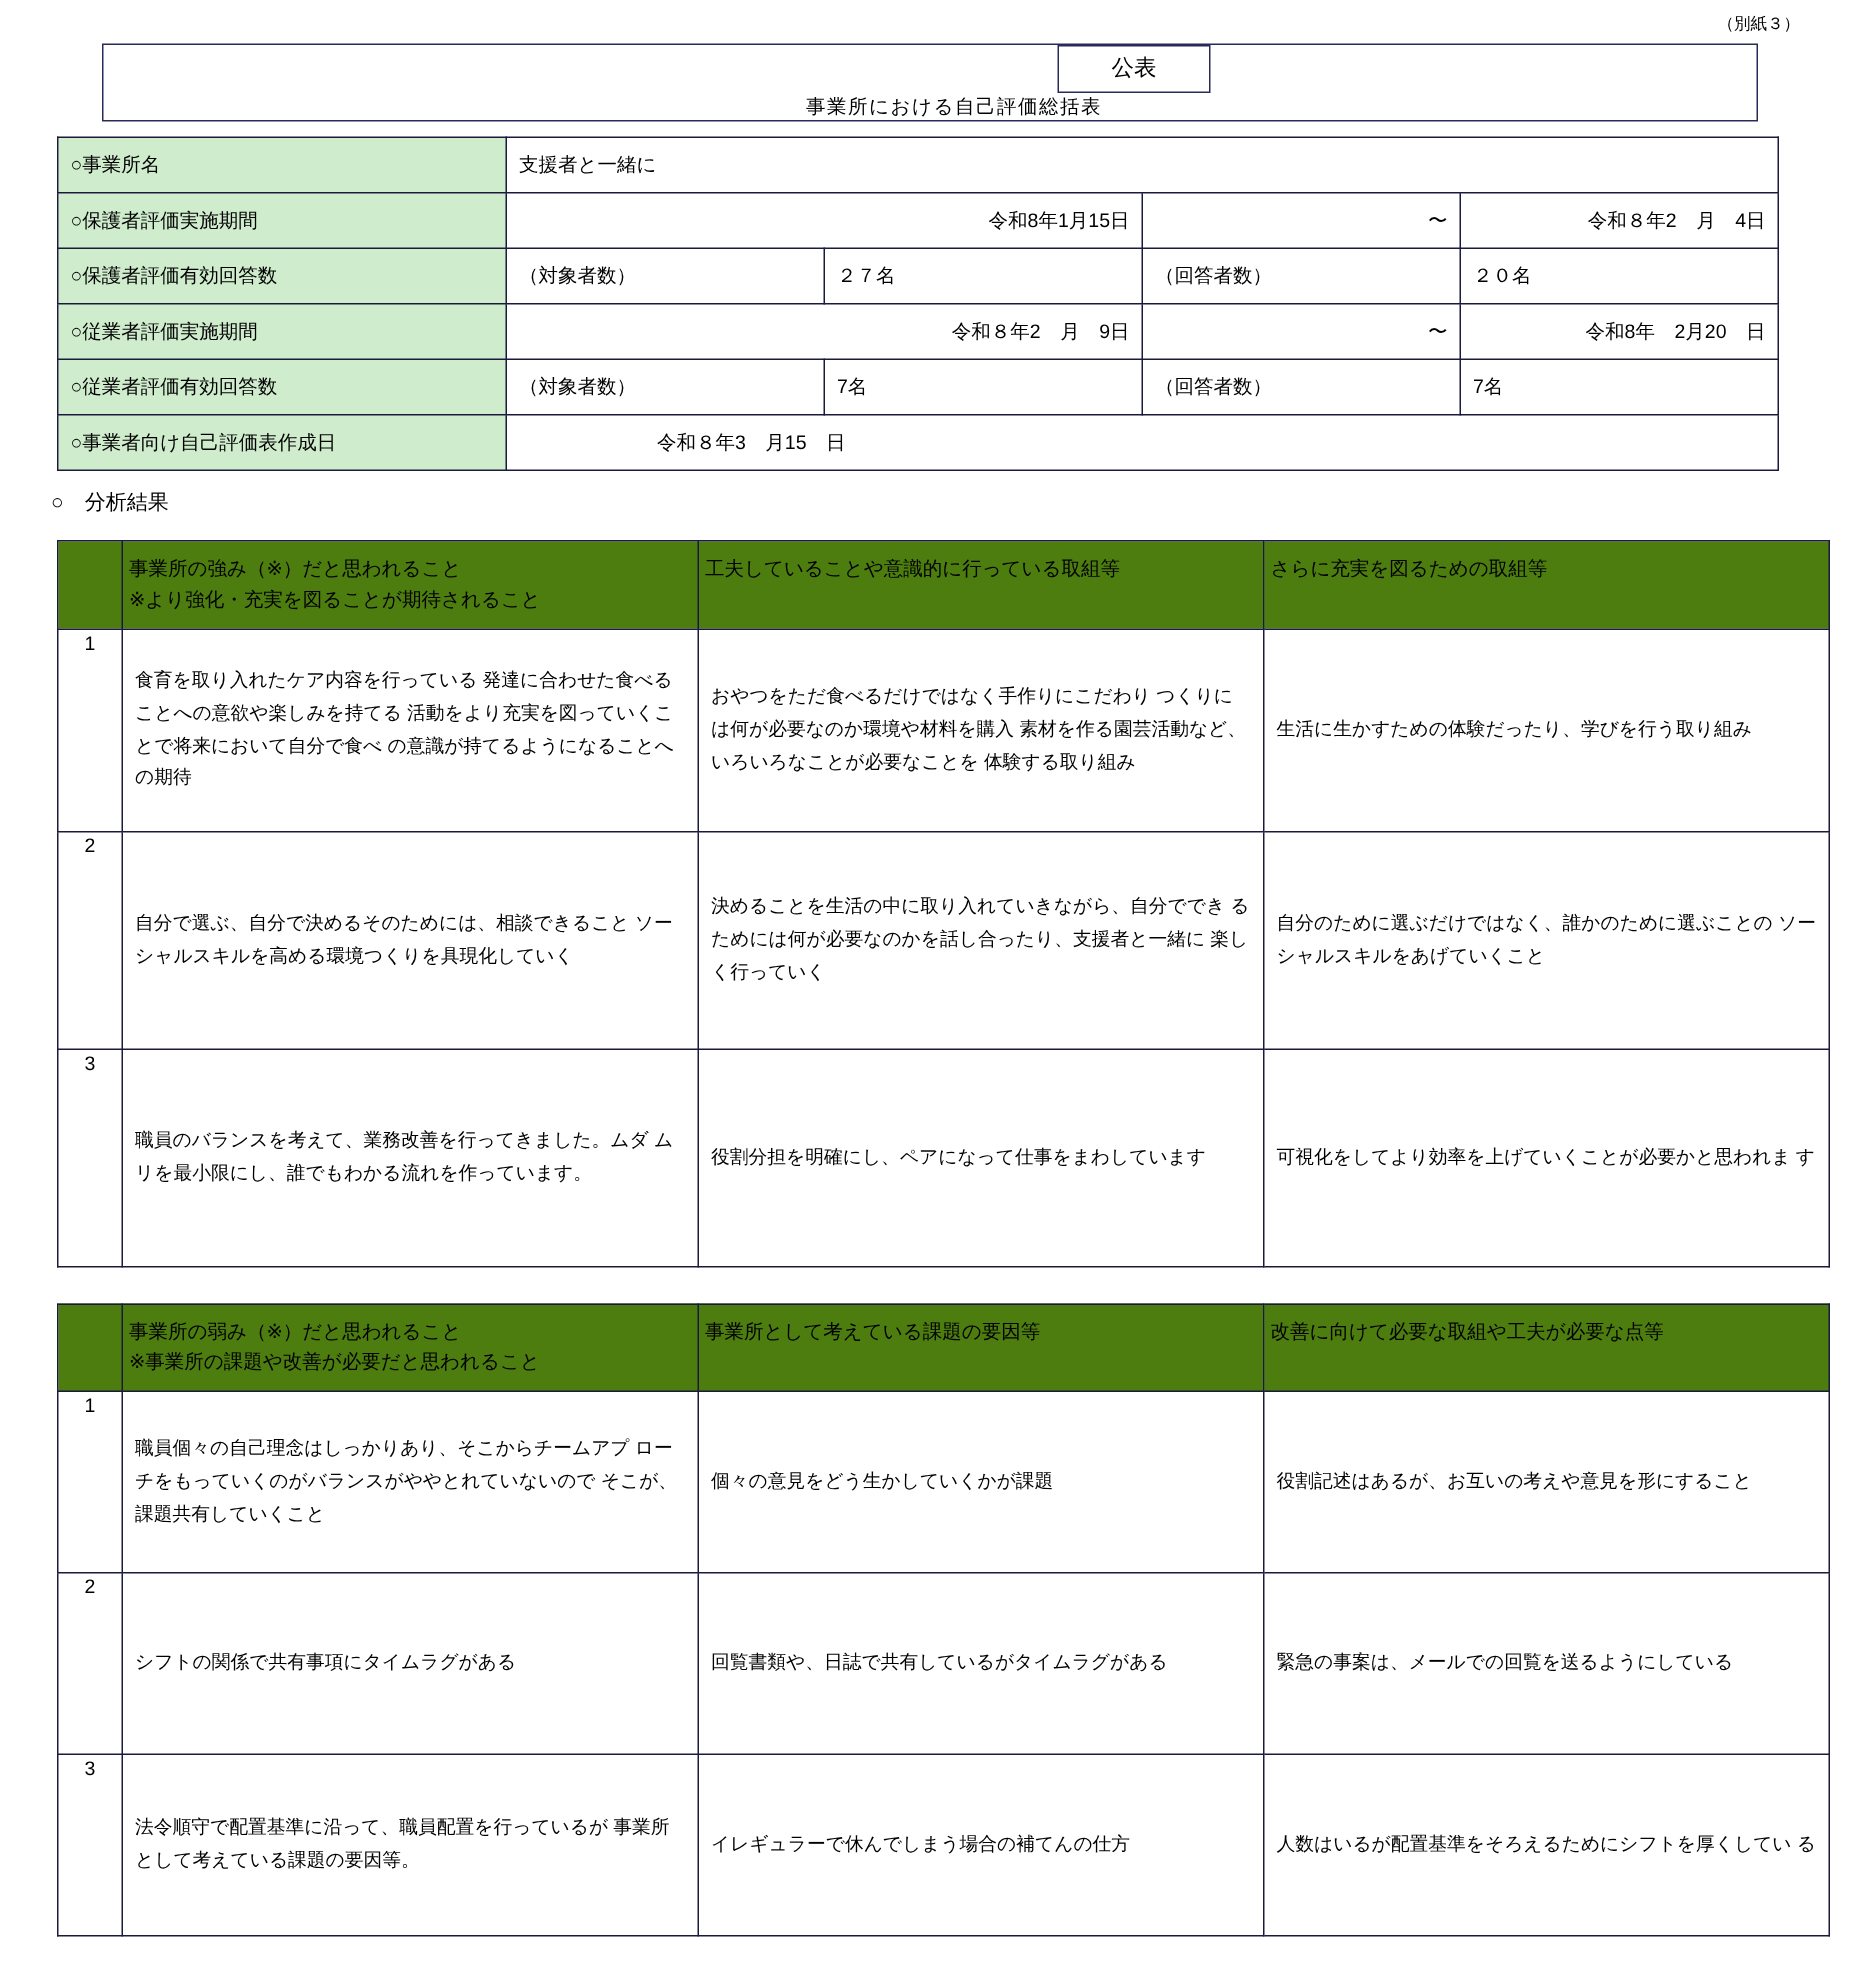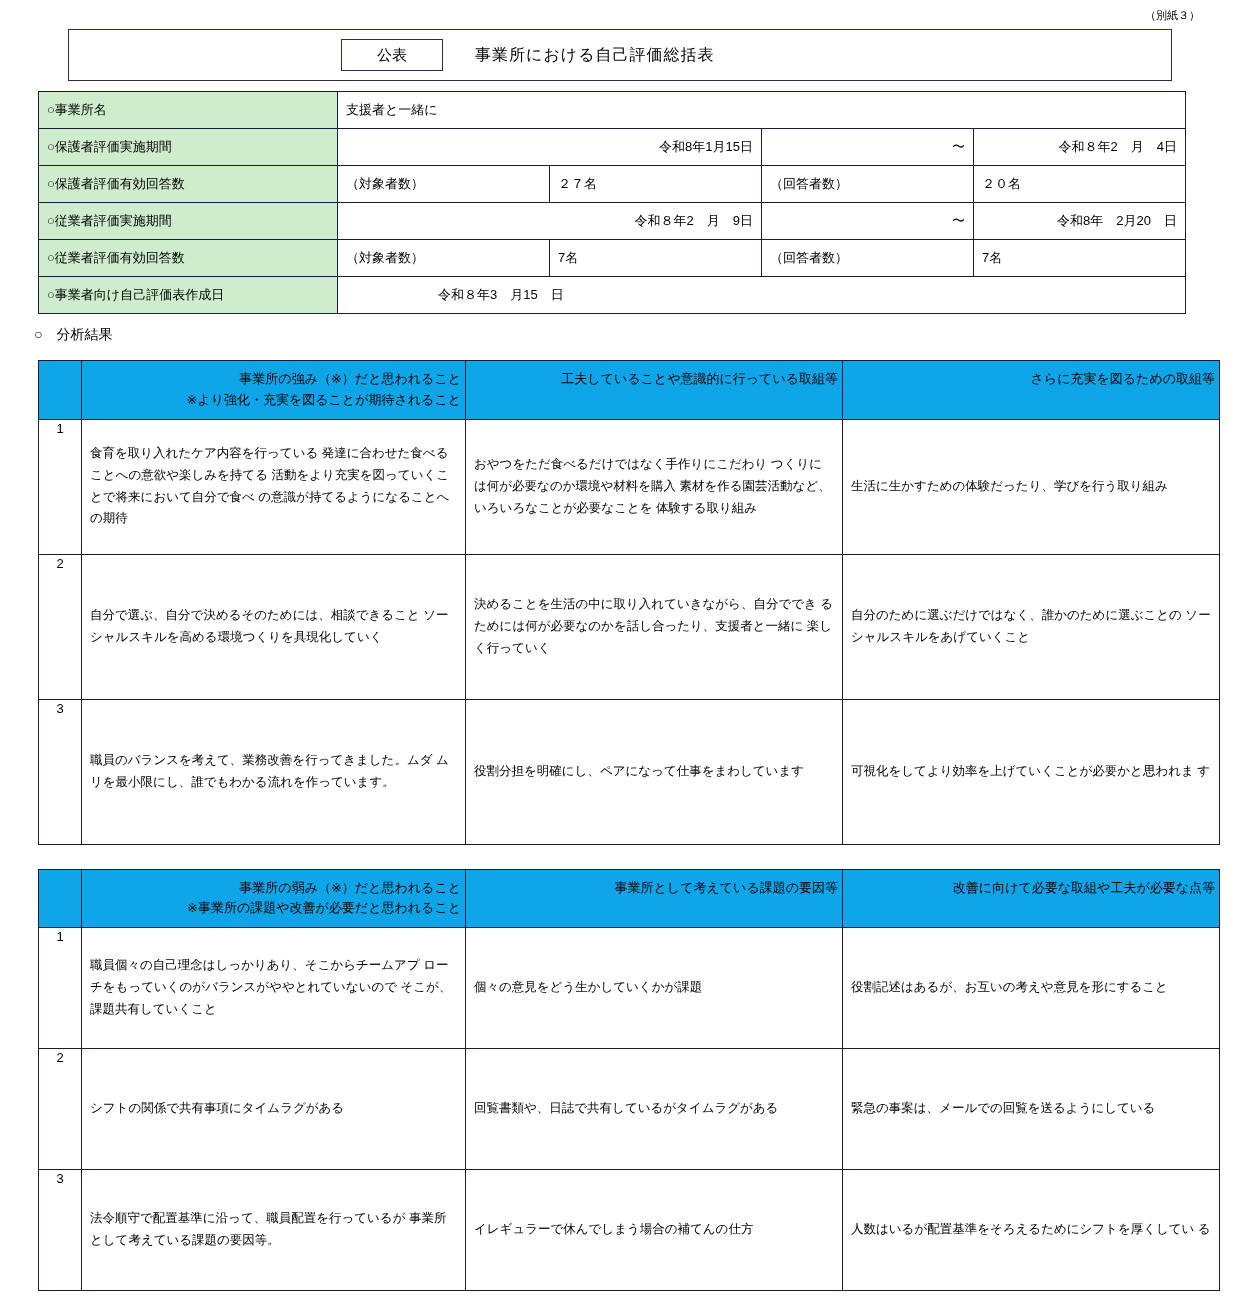--- a/index.html
+++ b/index.html
@@ -28,33 +28,34 @@
     margin-bottom: 6px;
   }
   
   .title-bar {
     border: 1.5px solid #2a2a5a;
     height: 50px;
     margin: 0 38px 10px 38px;
     display: flex;
     align-items: center;
     position: relative;
+    flex-direction: column;
   }
   .title-koohyou {
     border: 1.5px solid #2a2a5a;
     width: 100px;
     height: 30px;
     line-height: 30px;
     text-align: center;
     font-size: 15px;
     margin-left: 272px;
   }
   .title-main {
     margin-left: 32px;
-    font-size: 16px;
+    font-size: 13px;
     letter-spacing: 1px;
   }
   
   table.info {
     border-collapse: collapse;
     width: 1148px;
     margin: 0 0 0 8px;
     table-layout: fixed;
     border-radius: 19px;
   }
@@ -82,25 +83,25 @@
     border-collapse: collapse;
     width: 1148px;
     margin: 0 0 24px 8px;
     table-layout: fixed;
   }
   table.analysis th, table.analysis td {
     border: 1px solid #1a1a3a;
     vertical-align: top;
   }
   table.analysis th {
-    background: #0ea5e9;
+    background: #4d7c0f;
     font-weight: normal;
     font-size: 13px;
     padding: 8px 4px;
-    text-align: right;
+    text-align: left;
     line-height: 1.6;
   }
   th.c-num { width: 34px; }
   th.c-a { width: 375px; }
   th.c-b { width: 368px; }
   th.c-c { width: 368px; }
   td.num {
     text-align: center;
     vertical-align: middle;
     font-size: 13px;

